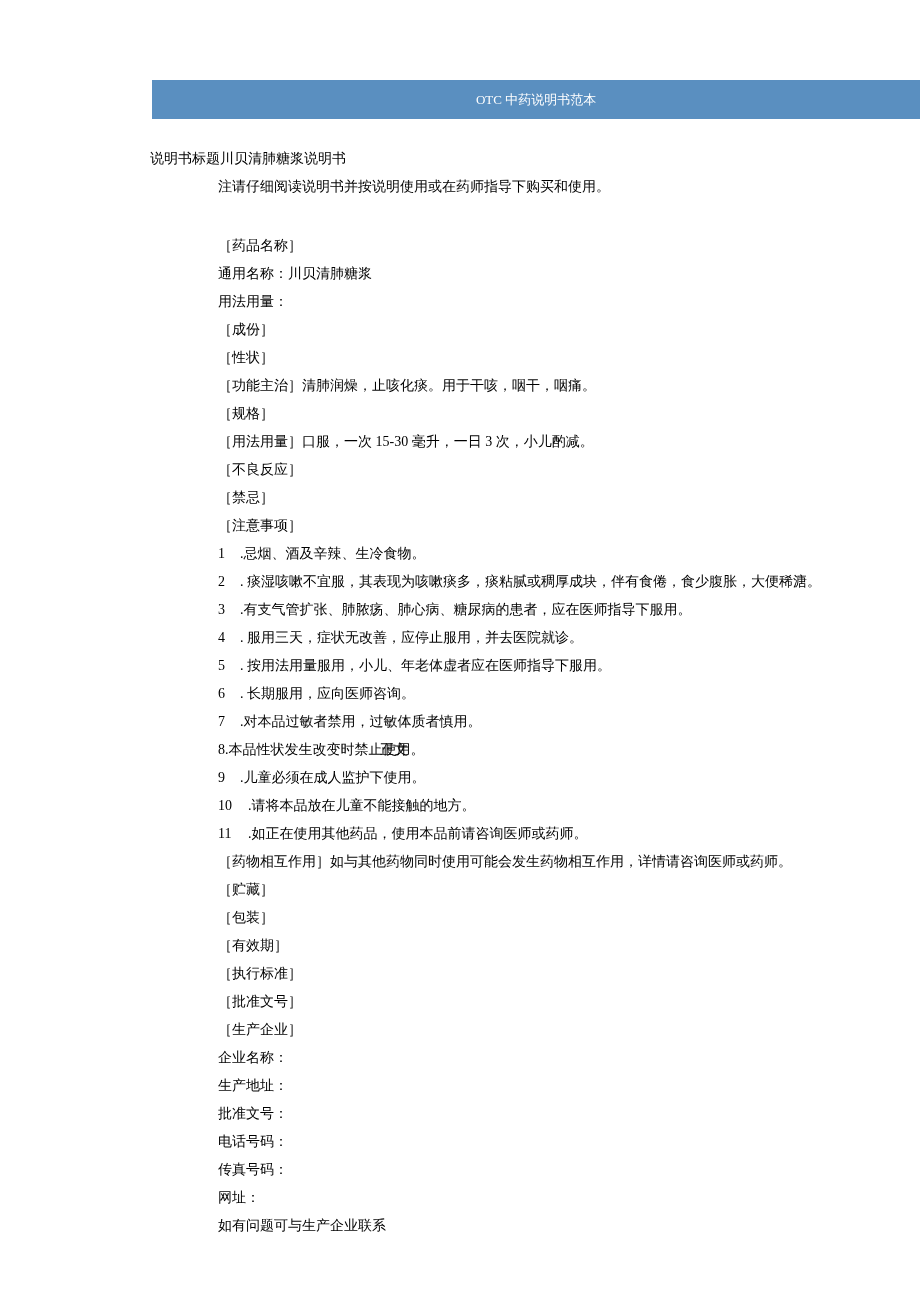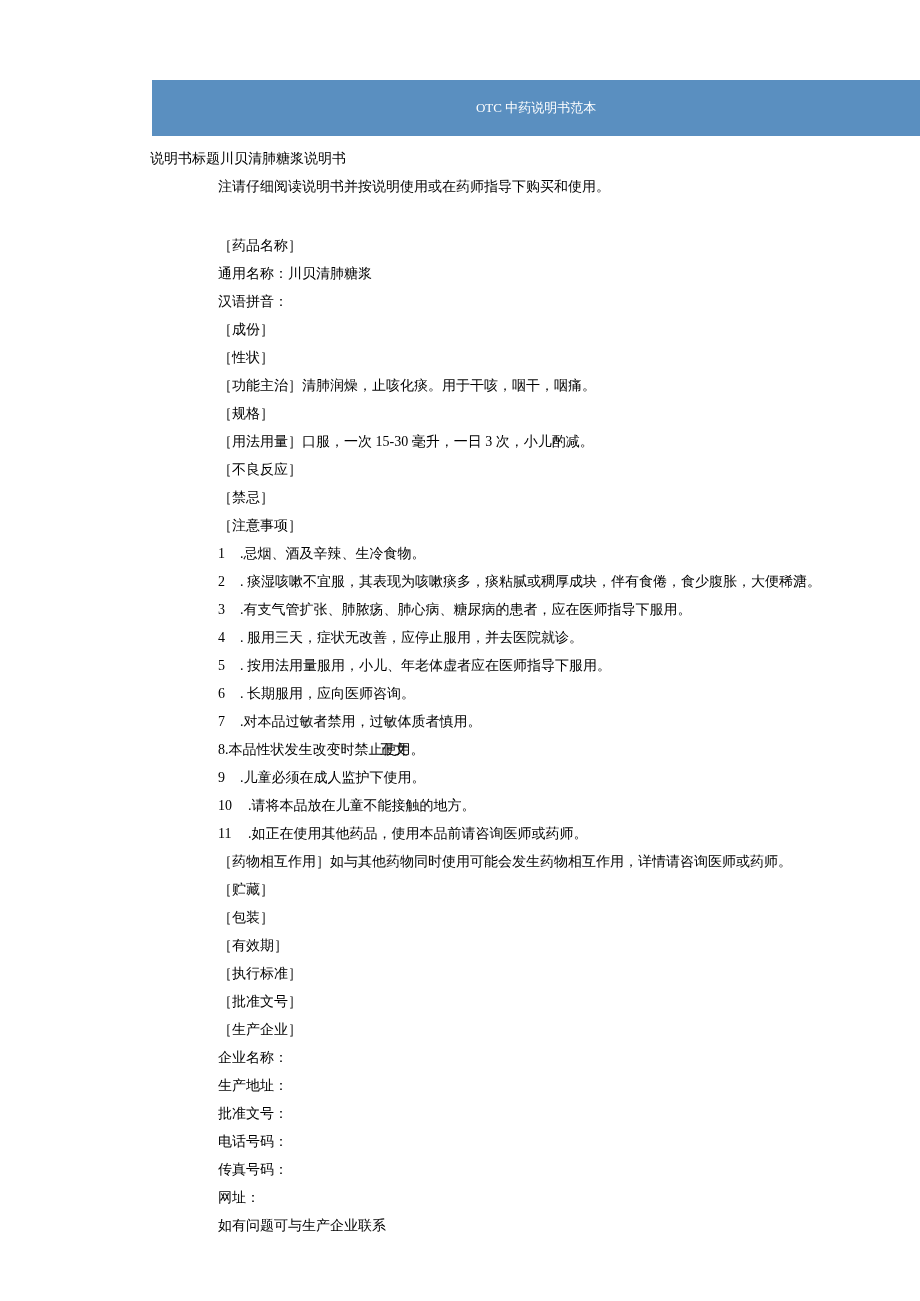--- a/index.html
+++ b/index.html
@@ -10,21 +10,21 @@
     font-family: "SimSun", "宋体", serif;
     font-size: 14px;
     color: #000000;
     position: relative;
   }
   .banner {
     position: absolute;
     top: 80px;
     left: 152px;
     right: 0;
-    height: 56px;
+    height: 39px;
     background: #5a8fc0;
     color: #ffffff;
     font-size: 13px;
     display: flex;
     align-items: center;
     justify-content: center;
   }
   .title-line {
     position: absolute;
     top: 150px;
@@ -73,21 +73,21 @@
   <span>说明书标题</span><span>川贝清肺糖浆说明书</span>
 </div>
 
 <div class="sub-line">
   <span>注</span><span>请仔细阅读说明书并按说明使用或在药师指导下购买和使用。</span>
 </div>
 
 <div class="content-block">
   <div class="line">［药品名称］</div>
   <div class="line">通用名称：川贝清肺糖浆</div>
-  <div class="line">汉语拼音：</div>
+  <div class="line">用法用量：</div>
   <div class="line">［成份］</div>
   <div class="line">［性状］</div>
   <div class="line">［功能主治］清肺润燥，止咳化痰。用于干咳，咽干，咽痛。</div>
   <div class="line">［规格］</div>
   <div class="line">［用法用量］口服，一次 15-30 毫升，一日 3 次，小儿酌减。</div>
   <div class="line">［不良反应］</div>
   <div class="line">［禁忌］</div>
   <div class="line">［注意事项］</div>
 
   <div class="line"><span class="num">1</span><span>.忌烟、酒及辛辣、生冷食物。</span></div>

